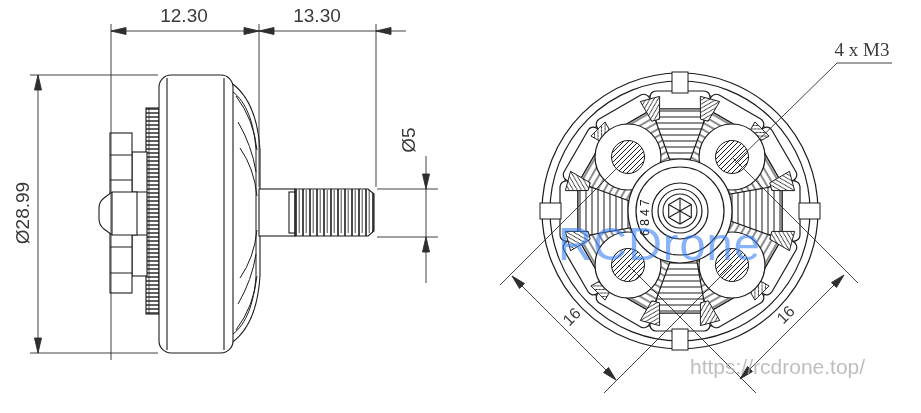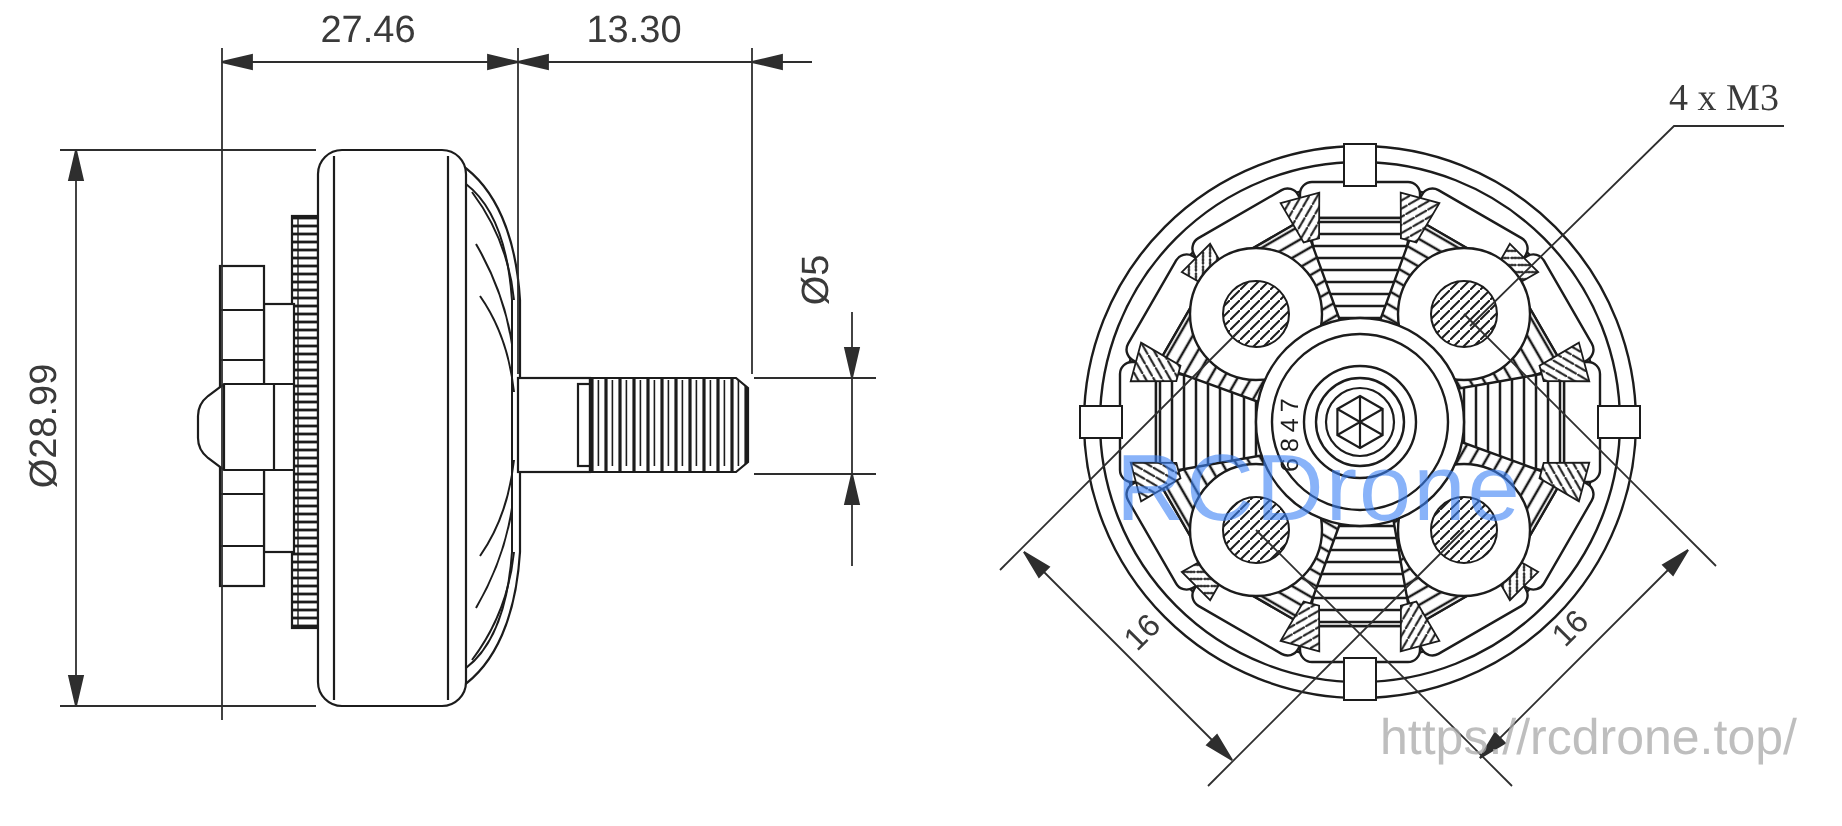--- a/index.html
+++ b/index.html
@@ -6,21 +6,21 @@
   #stage{position:relative;width:921px;height:413px;background:#ffffff;overflow:hidden;
          font-family:"Liberation Sans", sans-serif;}
   #stage svg{position:absolute;left:0;top:0;}
   .dimlabel{position:absolute;color:#3a3a3a;font-size:19px;white-space:nowrap;
             transform:translate(-50%,-50%);letter-spacing:0px;}
   .dimlabel.small{font-size:16px;}
   .rot-90{transform:translate(-50%,-50%) rotate(-90deg);}
   .rot-45{transform:translate(-50%,-50%) rotate(-45deg);}
   .watermark-brand{position:absolute;color:#3b82f6;opacity:.6;font-size:47px;
                    letter-spacing:1px;transform:none;}
-  .watermark-url{position:absolute;color:#a9a9a9;opacity:.75;font-size:25px;}
+  .watermark-url{position:absolute;color:#a9a9a9;opacity:.75;font-size:21px;}
 </style>
 </head>
 <body>
 
 <div id="stage">
 
 <svg width="921" height="413" viewBox="0 0 921 413">
   <defs>
     <pattern id="pthread" width="7" height="47" patternUnits="userSpaceOnUse">
       <rect width="7" height="47" fill="#fff"></rect>
@@ -244,21 +244,21 @@
     <polygon points="616,380 603.5,372.5 608.5,367.5"></polygon>
 
     <path d="M740,379 L844,275" fill="none"></path>
     <polygon points="740,379 752.5,371.5 747.5,366.5"></polygon>
     <polygon points="844,275 831.5,282.5 836.5,287.5"></polygon>
 
     <path d="M735,163 L837,63 H892" fill="none"></path>
   </g>
 </svg>
 
-  <div class="dimlabel" style="left:184px;top:16px;">27.46</div>
+  <div class="dimlabel" style="left:184px;top:16px;">12.30</div>
   <div class="dimlabel" style="left:317px;top:16px;">13.30</div>
   <div class="dimlabel rot-90" style="left:23px;top:213px;">Ø28.99</div>
   <div class="dimlabel rot-90" style="left:409px;top:140px;">Ø5</div>
   <div class="dimlabel" style="left:862px;top:50px;font-family:Liberation Serif, serif;">4 x M3</div>
   <div class="dimlabel small rot-45" style="left:572px;top:317px;">16</div>
   <div class="dimlabel small rot-45" style="left:786px;top:315px;">16</div>
 
   <div class="watermark-brand" style="left:558px;top:216px;">RCDrone</div>
   <div class="watermark-url" style="left:690px;top:355px;">https://rcdrone.top/</div>
 

